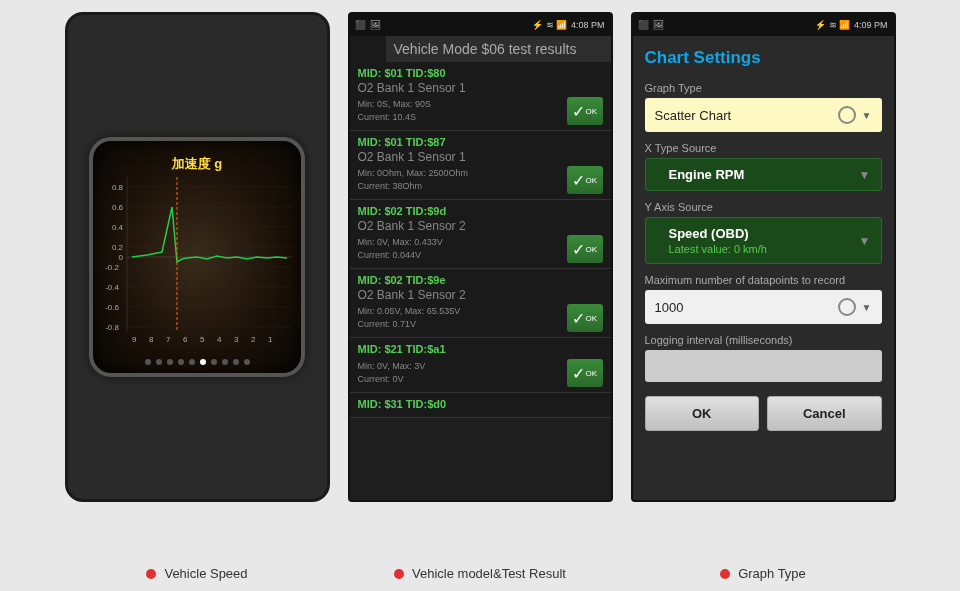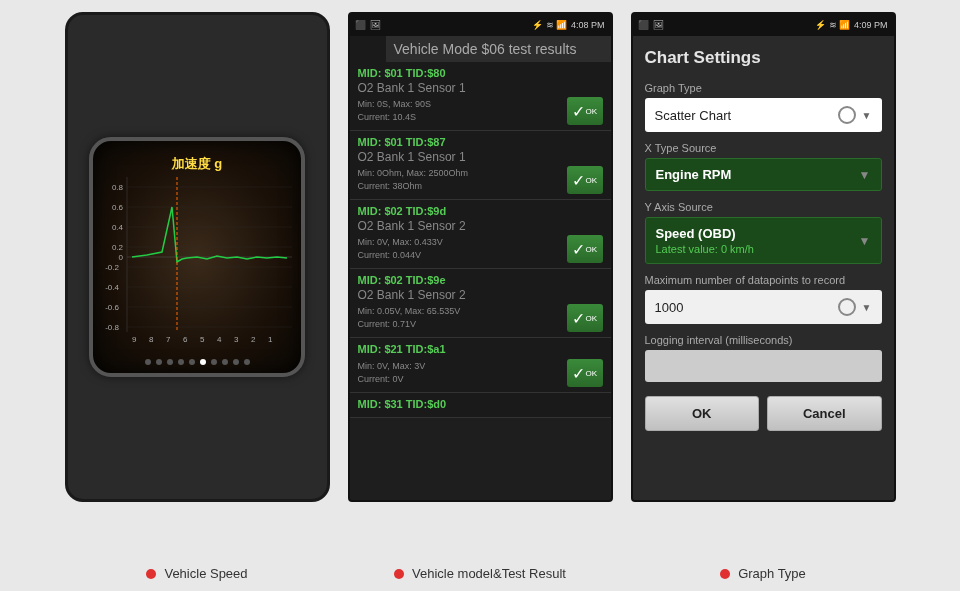--- a/index.html
+++ b/index.html
@@ -203,34 +203,34 @@
     .screen3-content {
       flex: 1;
       background: #2a2a2a;
       padding: 12px 12px;
       display: flex;
       flex-direction: column;
       gap: 10px;
     }
 
     .chart-settings-title {
-      color: #e5e5e5;
+      color: #0ea5e9;
       font-size: 17px;
       font-weight: bold;
       margin-bottom: 4px;
     }
 
     .settings-section-label {
       color: #aaa;
       font-size: 11px;
       margin-bottom: 4px;
     }
 
     .settings-dropdown {
-      background: #ffffff;
+      background: #fef9c3;
       border-radius: 3px;
       padding: 8px 10px;
       display: flex;
       align-items: center;
       justify-content: space-between;
       font-size: 13px;
       color: #222;
       gap: 33px;
     }
 
@@ -260,20 +260,21 @@
       border-radius: 3px;
       padding: 8px 10px;
       display: flex;
       align-items: center;
       justify-content: space-between;
       border: 1px solid #2a6a2a;
     }
 
     .axis-dropdown-inner {
       flex: 1;
+      margin-left: 13px;
     }
 
     .axis-name {
       color: #fff;
       font-size: 13px;
       font-weight: bold;
     }
 
     .axis-value {
       color: #55cc55;

